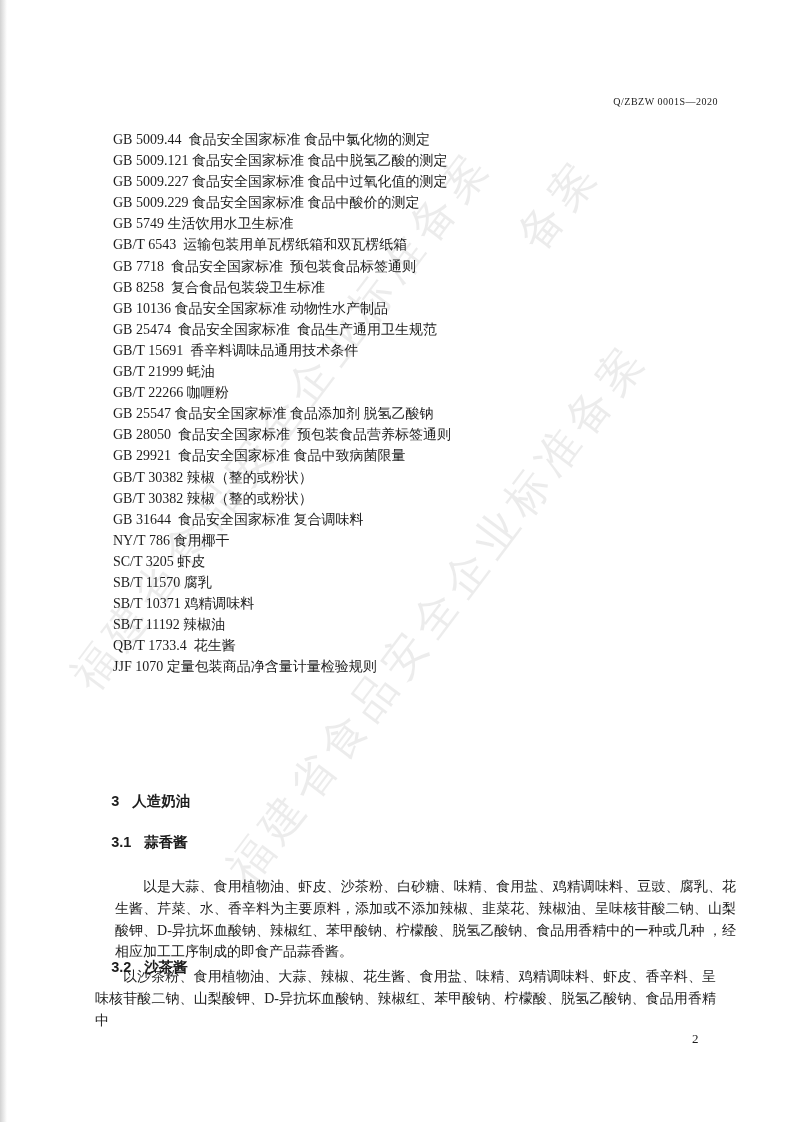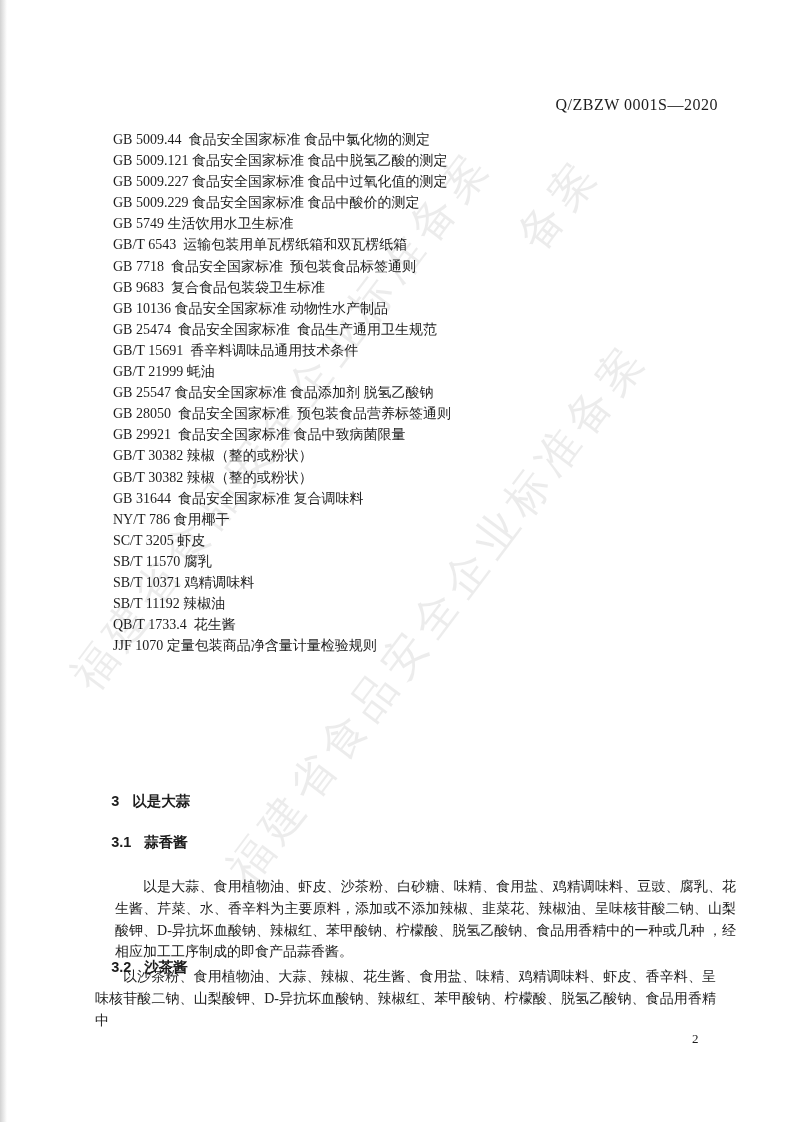--- a/index.html
+++ b/index.html
@@ -23,21 +23,21 @@
     font-size:44px; letter-spacing:7px; white-space:nowrap;
     color:rgba(0,0,0,0.075);
     transform:rotate(-53deg); transform-origin:0 50%;
     z-index:0; pointer-events:none; user-select:none;
   }
   .wm-a { left:238px; top:848px; }
   .wm-b { left:82px;  top:655px; }
   .wm-c { left:528px; top:215px; }
   .doc-code {
     position:absolute; top:96px; right:74px;
-    font-size:16px; letter-spacing:0.5px; z-index:2;
+    font-size:10px; letter-spacing:0.5px; z-index:2;
   }
   .refs {
     position:absolute; left:113px; top:129px; width:600px; z-index:2;
   }
   .ref-line {
     font-size:14px; line-height:21.1px; white-space:pre;
   }
   .sec-head {
     position:absolute; left:95px; z-index:2;
     font-family:"Liberation Sans","DejaVu Sans",sans-serif;
@@ -79,30 +79,31 @@
       <div class="ref-line">GB 5009.227 食品安全国家标准 食品中过氧化值的测定</div>
 
       <div class="ref-line">GB 5009.229 食品安全国家标准 食品中酸价的测定</div>
 
       <div class="ref-line">GB 5749 生活饮用水卫生标准</div>
 
       <div class="ref-line">GB/T 6543  运输包装用单瓦楞纸箱和双瓦楞纸箱</div>
 
       <div class="ref-line">GB 7718  食品安全国家标准  预包装食品标签通则</div>
 
-      <div class="ref-line">GB 9683  复合食品包装袋卫生标准</div>
+      <div class="ref-line">GB 8258  复合食品包装袋卫生标准</div>
 
       <div class="ref-line">GB 10136 食品安全国家标准 动物性水产制品</div>
 
       <div class="ref-line">GB 25474  食品安全国家标准  食品生产通用卫生规范</div>
 
       <div class="ref-line">GB/T 15691  香辛料调味品通用技术条件</div>
 
       <div class="ref-line">GB/T 21999 蚝油</div>
 
+      <div class="ref-line">GB/T 22266 咖喱粉</div>
 
       <div class="ref-line">GB 25547 食品安全国家标准 食品添加剂 脱氢乙酸钠</div>
 
       <div class="ref-line">GB 28050  食品安全国家标准  预包装食品营养标签通则</div>
 
       <div class="ref-line">GB 29921  食品安全国家标准 食品中致病菌限量</div>
 
       <div class="ref-line">GB/T 30382 辣椒（整的或粉状）</div>
 
       <div class="ref-line">GB/T 30382 辣椒（整的或粉状）</div>
@@ -122,21 +123,21 @@
       <div class="ref-line">SB/T 11192 辣椒油</div>
 
       <div class="ref-line">QB/T 1733.4  花生酱</div>
 
       <div class="ref-line">JJF 1070 定量包装商品净含量计量检验规则</div>
 
 
     </div>
 
   <div class="sec-head head-3">
-    <span class="sec-num">3</span><span>以是大蒜</span>
+    <span class="sec-num">3</span><span>人造奶油</span>
   </div>
 
   <div class="sec-head head-31">
     <span class="sec-num">3.1</span><span>蒜香酱</span>
   </div>
 
   <div class="para para-31">以是大蒜、食用植物油、虾皮、沙茶粉、白砂糖、味精、食用盐、鸡精调味料、豆豉、腐乳、花生酱、芹菜、水、香辛料为主要原料，添加或不添加辣椒、韭菜花、辣椒油、呈味核苷酸二钠、山梨酸钾、D-异抗坏血酸钠、辣椒红、苯甲酸钠、柠檬酸、脱氢乙酸钠、食品用香精中的一种或几种 ，经相应加工工序制成的即食产品蒜香酱。</div>
 
   <div class="sec-head head-32">
     <span class="sec-num">3.2</span><span>沙茶酱</span>

